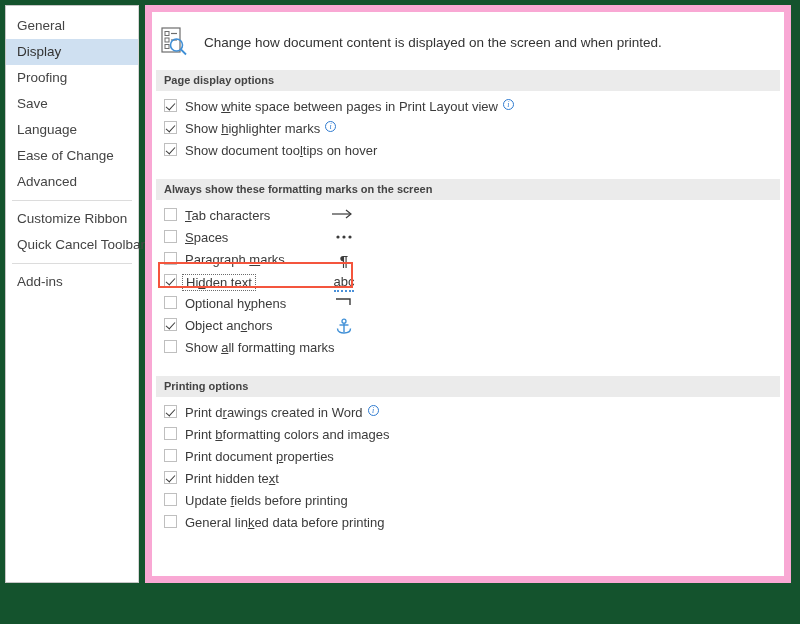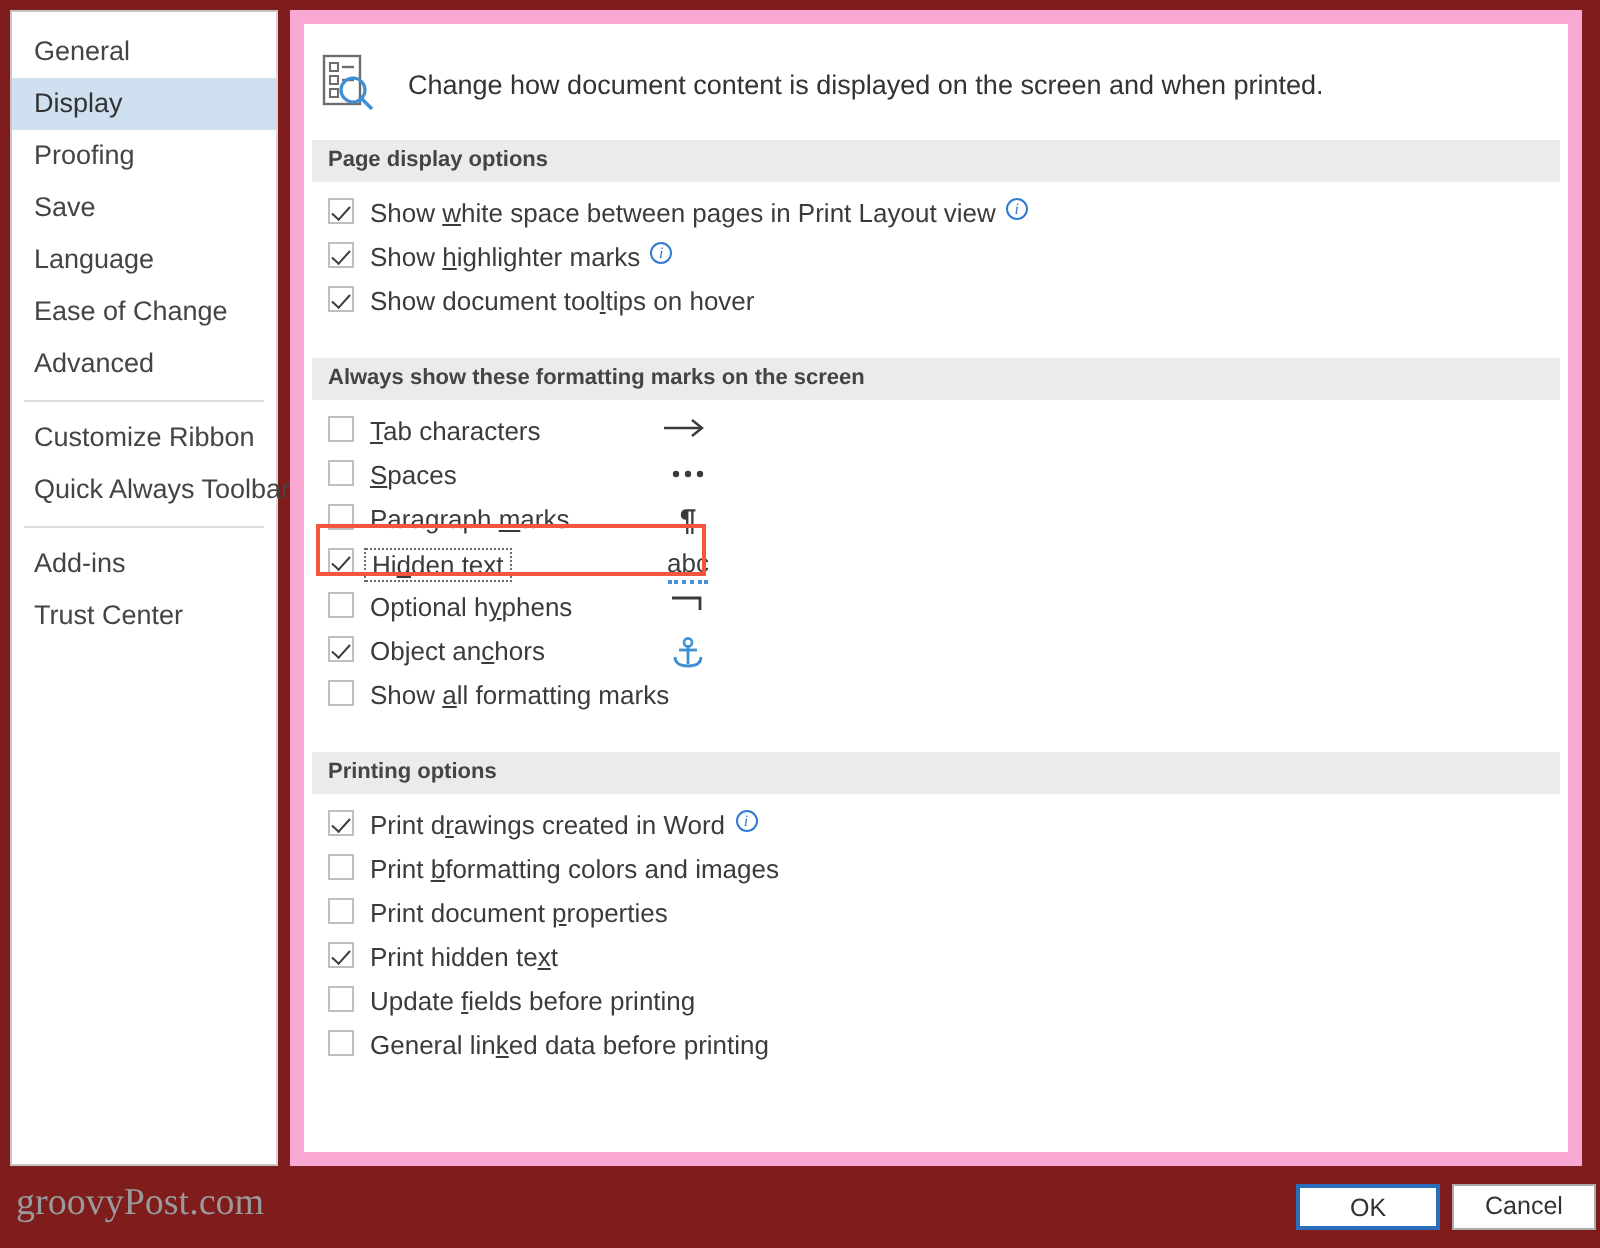--- a/index.html
+++ b/index.html
@@ -6,21 +6,21 @@
   html, body {
     margin: 0; padding: 0;
     width: 800px; height: 624px;
     background: #ffffff;
     font-family: "Liberation Sans", sans-serif;
     overflow: hidden;
   }
   #root {
     position: relative;
     width: 800px; height: 624px;
-    background: #7f1d1d;
+    background: #14532d;
   }
 
   
   #sidebar {
     position: absolute;
     left: 5px; top: 5px;
     width: 134px; height: 578px;
     background: #ffffff;
     border-left: 1px solid #c6c6c6;
     border-top: 1px solid #c6c6c6;
@@ -191,24 +191,23 @@
   <div id="sidebar">
       <div class="nav-item">General</div>
       <div class="nav-item selected">Display</div>
       <div class="nav-item">Proofing</div>
       <div class="nav-item">Save</div>
       <div class="nav-item">Language</div>
       <div class="nav-item">Ease of Change</div>
       <div class="nav-item">Advanced</div>
       <div class="nav-sep"></div>
       <div class="nav-item">Customize Ribbon</div>
-      <div class="nav-item">Quick Always Toolbar</div>
+      <div class="nav-item">Quick Cancel Toolbar</div>
       <div class="nav-sep"></div>
       <div class="nav-item">Add-ins</div>
-      <div class="nav-item">Trust Center</div>
     </div>
 
   <div id="content">
 
     <div id="intro">
       <span class="doc-search-icon">
         <svg width="30" height="32" viewBox="0 0 30 32">
           <rect x="2" y="2" width="18" height="24" fill="#ffffff" stroke="#6d6d6d" stroke-width="1.2"></rect>
           <rect x="5" y="5.5" width="4" height="4" fill="none" stroke="#6d6d6d" stroke-width="1"></rect>
           <line x1="11" y1="7.5" x2="17" y2="7.5" stroke="#6d6d6d" stroke-width="1.2"></line>
@@ -317,20 +316,14 @@
           <div class="opt-row">
             <span class="cb"></span>
             <span class="opt-label"><span>General lin</span><u>k</u><span>ed data before printing</span></span>
           </div>
         </div>
       </div>
   </div>
 
   <div id="red-box"></div>
 
-  <div id="footer">
-    <div id="watermark">groovyPost.com</div>
-    <div id="ok-button" class="dlg-btn">OK</div>
-    <div id="cancel-button" class="dlg-btn">Cancel</div>
-
-  </div>
 
 </div>
 
 </body></html>

